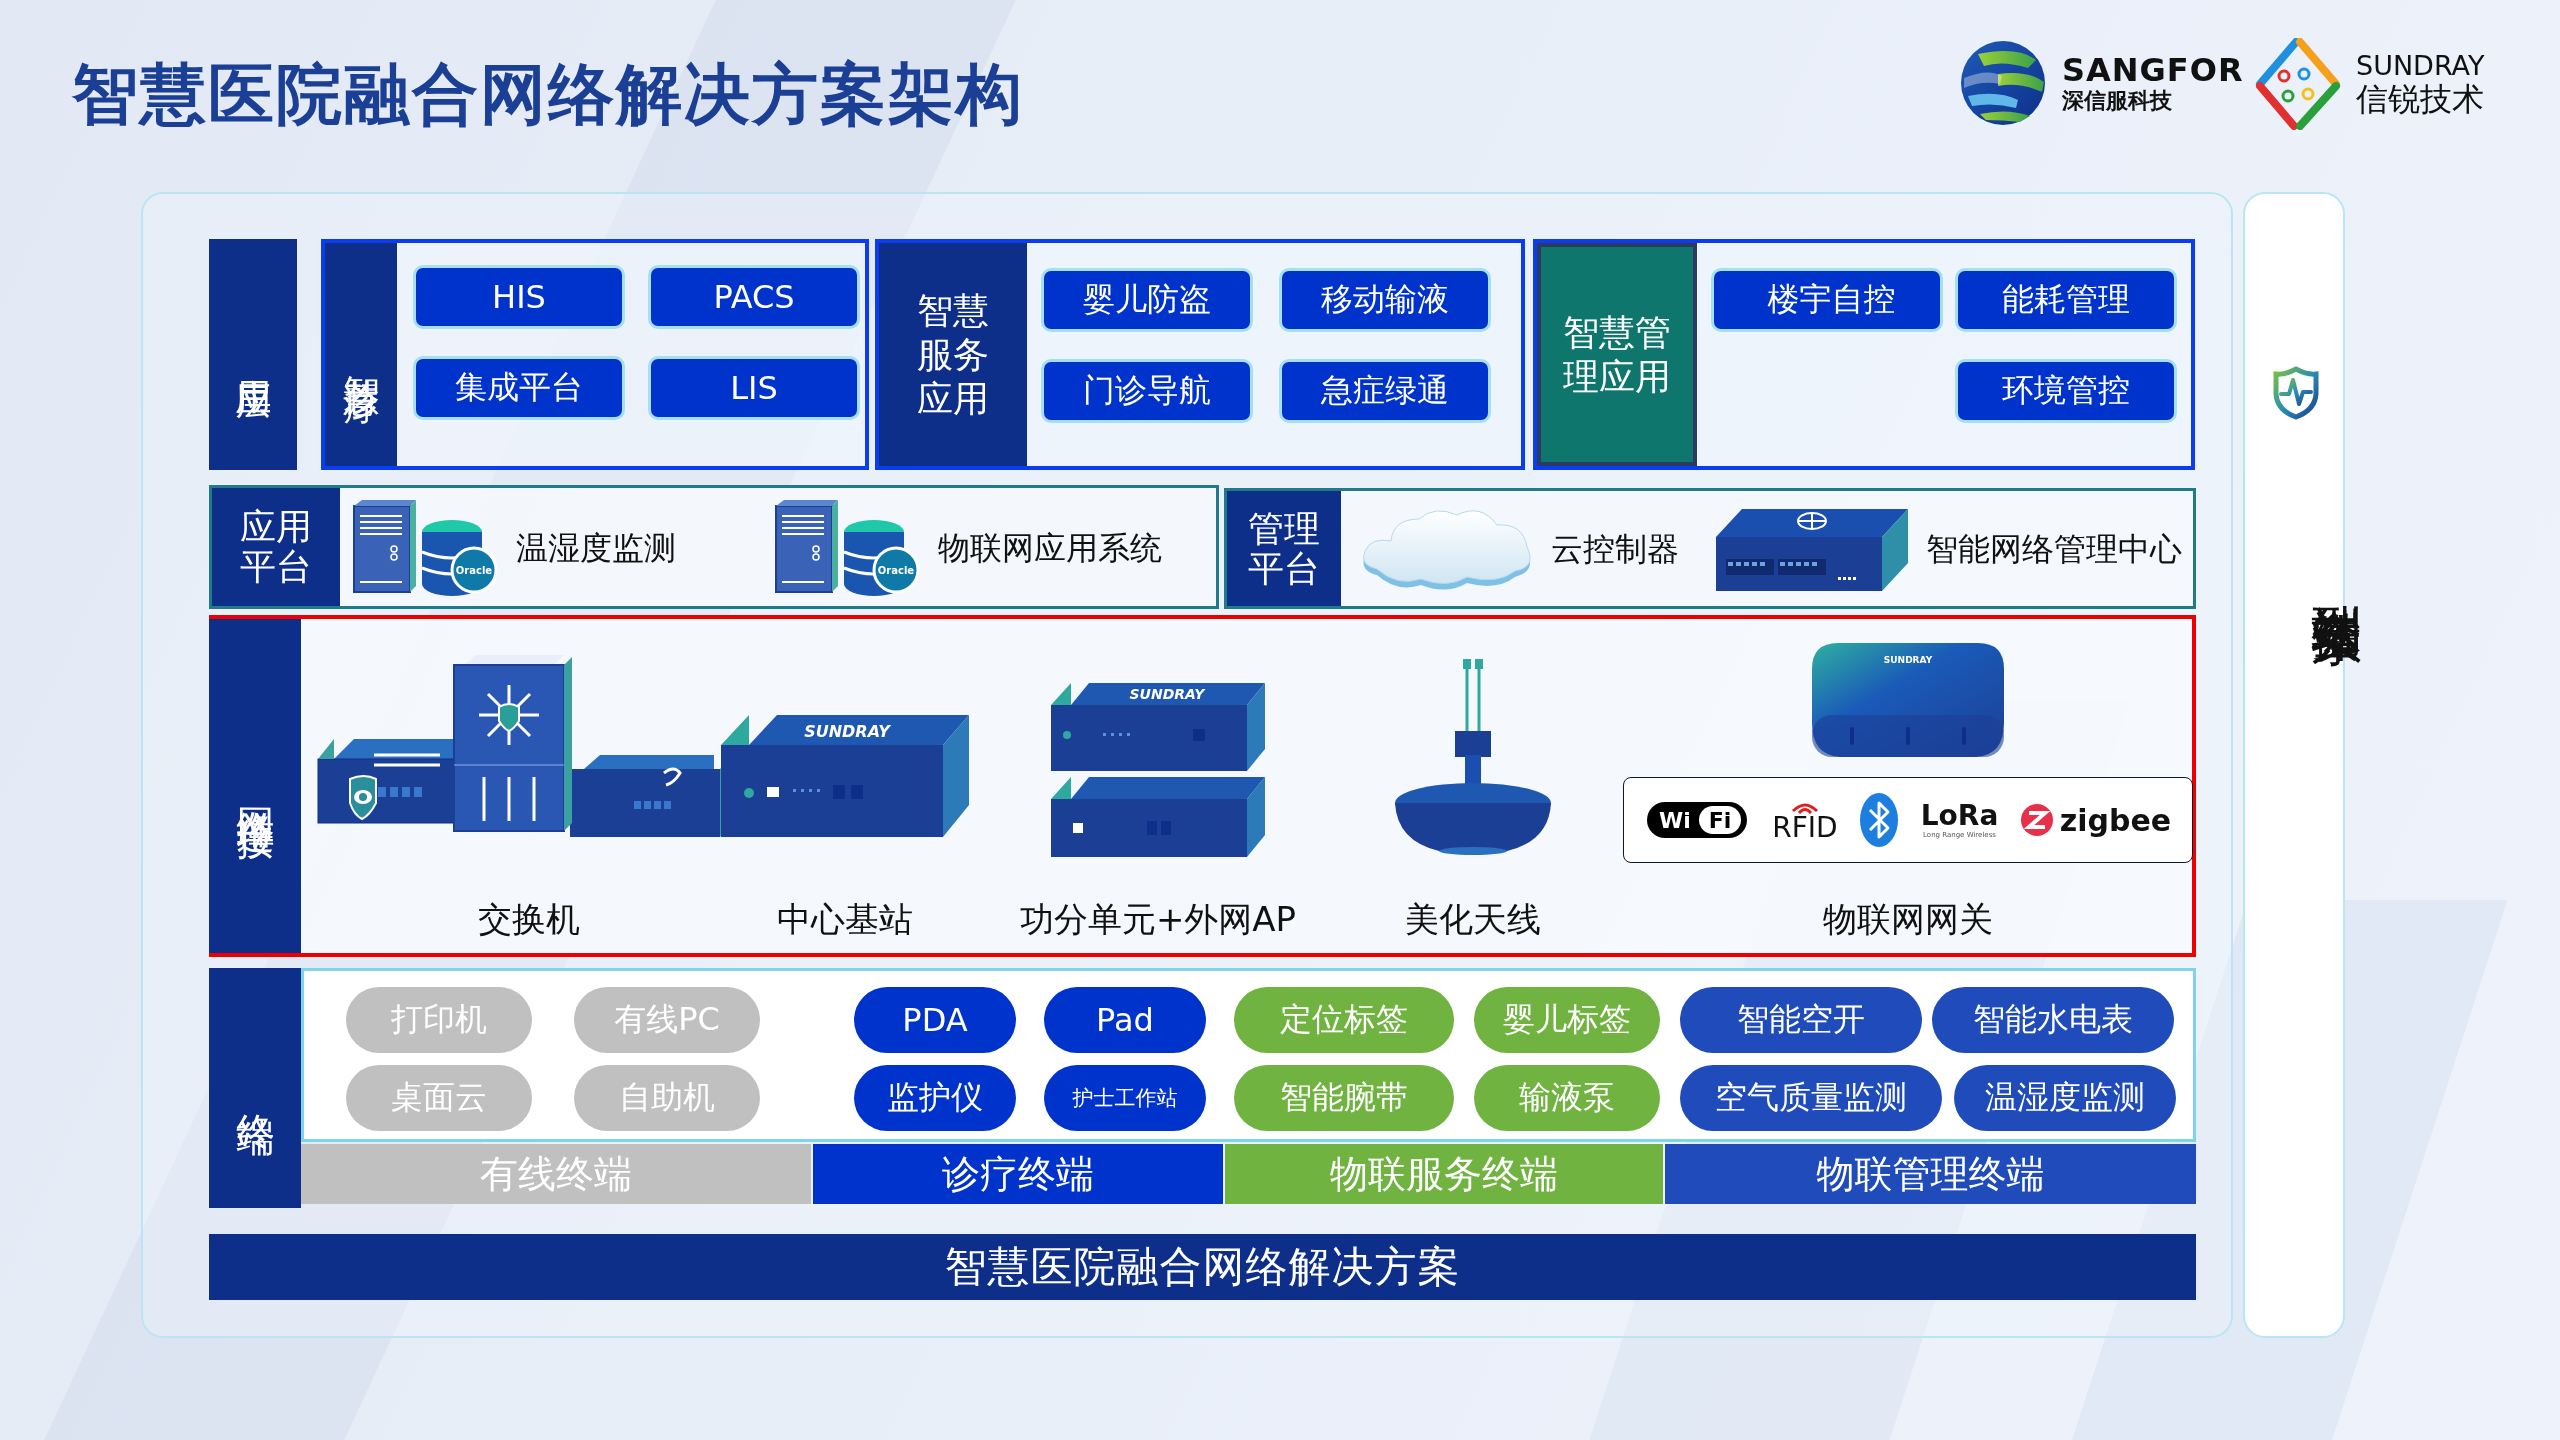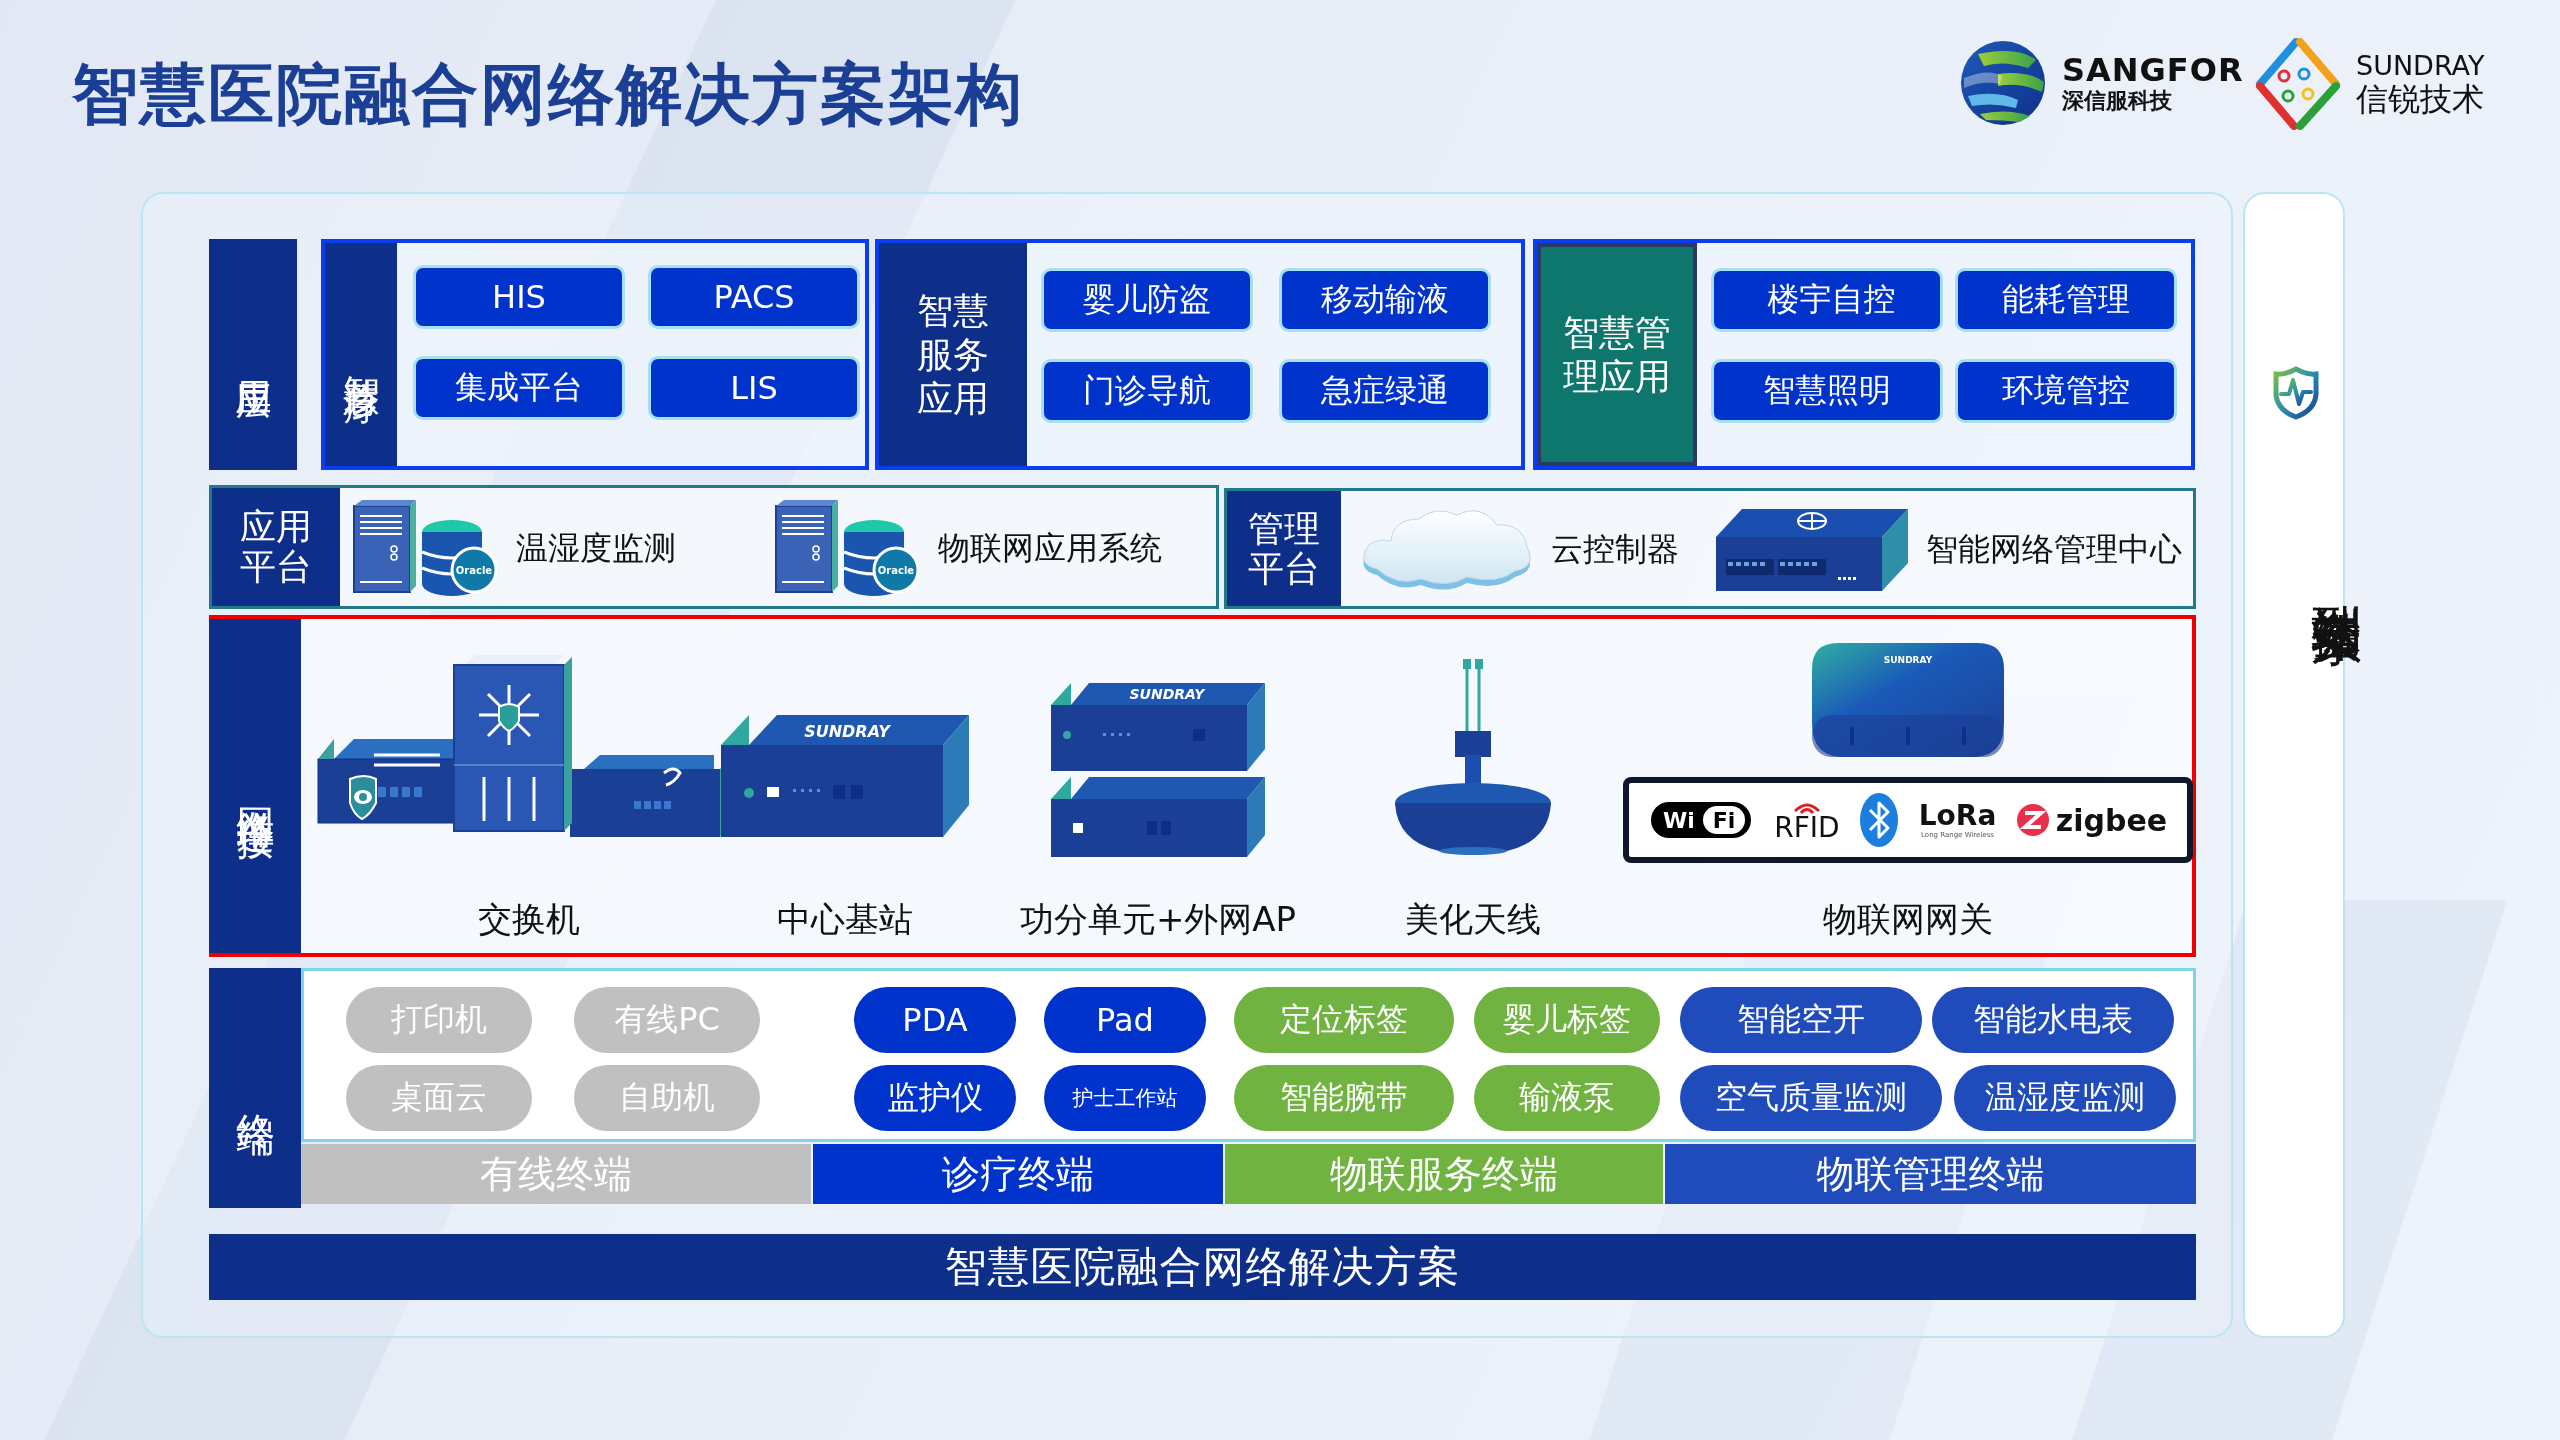--- a/index.html
+++ b/index.html
@@ -51,21 +51,21 @@
   .plat1 .gl { width: 128px; }
   .plat2 { left: 1224px; top: 488px; width: 972px; height: 121px; }
   .plat2 .gl { width: 114px; }
   .plat-item { position: absolute; display: flex; align-items: center; font-size: 32px; color: #111; }
   .plat-item .icon { margin-right: 14px; }
 
   .net { position: absolute; left: 209px; top: 615px; width: 1987px; height: 342px; border: 4px solid #ee0000; background: rgba(246,249,253,0.9); }
   .net .gl { position: absolute; left: -4px; top: 0; bottom: 0; width: 92px; background: #0d2f8a; color: #fff; font-size: 38px; display: flex; align-items: center; justify-content: center; }
   .device { position: absolute; display: flex; flex-direction: column; align-items: center; }
   .device .dlabel { font-size: 34px; color: #111; margin-top: 8px; white-space: nowrap; position: absolute; }
-  .proto-box { position: absolute; left: 1410px; top: 158px; width: 570px; height: 86px; border: 6px solid #0f172a; border-radius: 8px; background: #fff; display: flex; align-items: center; justify-content: space-around; padding: 0 10px; }
+  .proto-box { position: absolute; left: 1410px; top: 158px; width: 570px; height: 86px; border: 1px solid #0f172a; border-radius: 8px; background: #fff; display: flex; align-items: center; justify-content: space-around; padding: 0 10px; }
 
   .term { position: absolute; left: 209px; top: 968px; width: 1987px; height: 240px; }
   .term .gl { position: absolute; left: 0; top: 0; width: 92px; height: 240px; background: #0d2f8a; color: #fff; font-size: 38px; display: flex; align-items: center; justify-content: center; }
   .term-box { position: absolute; left: 92px; top: 0; width: 1895px; height: 174px; border: 3px solid #7ed4e8; background: #fff; }
   .pill { position: absolute; height: 66px; border-radius: 33px; color: #fff; font-size: 32px; display: flex; align-items: center; justify-content: center; cursor: pointer; }
   .pill.gray { background: #c0c0c0; }
   .pill.blue { background: #0033cc; }
   .pill.green { background: #71b340; }
   .pill.navy { background: #1f4cba; }
   .cat-bar { position: absolute; top: 176px; height: 60px; color: #fff; font-size: 38px; display: flex; align-items: center; justify-content: center; }
@@ -169,21 +169,20 @@
 
 <div class="grp grp3">
   <div class="gl">
     <div>
       <div>智慧管</div>
       <div>理应用</div>
     </div>
   </div>
   <div class="app-btn" style="left:174px;top:25px;width:232px;padding-left:9px;">楼宇自控</div>
   <div class="app-btn" style="left:418px;top:25px;width:222px;">能耗管理</div>
-  <div class="app-btn" style="left:174px;top:116px;width:232px;">智慧照明</div>
   <div class="app-btn" style="left:418px;top:116px;width:222px;">环境管控</div>
 </div>
 
 <div class="plat plat1">
   <div class="gl">
     <div>
       <div>应用</div>
       <div>平台</div>
     </div>
   </div>

